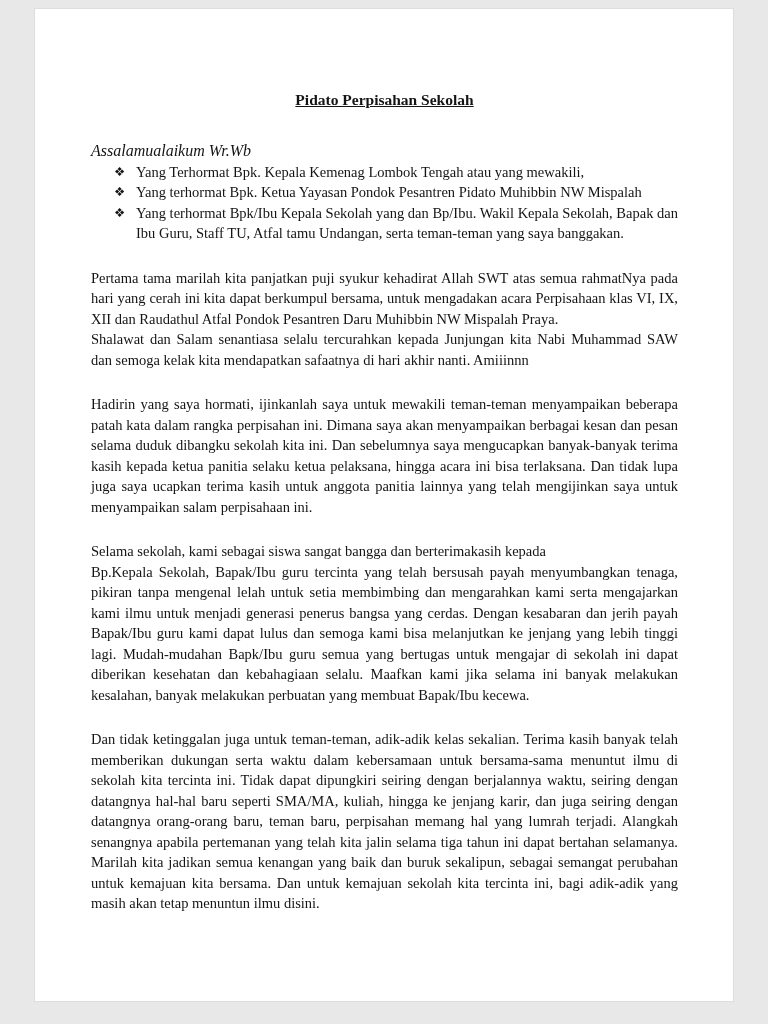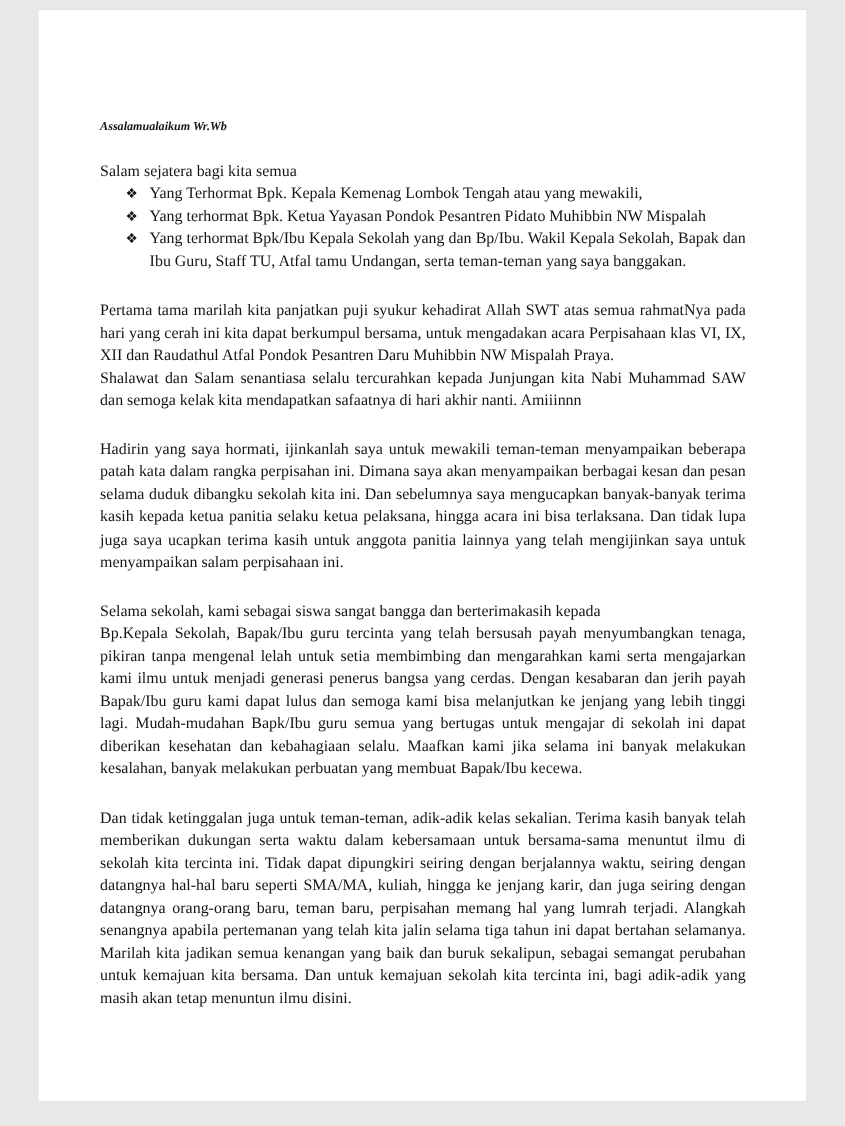--- a/index.html
+++ b/index.html
@@ -18,24 +18,24 @@
     padding: 80px 55px 0 56px;
   }
   .doc-title {
     text-align: center;
     font-weight: bold;
     font-size: 15.5px;
     line-height: 21px;
     text-decoration: underline;
   }
   .greeting {
-    margin-top: 16px;
-    font-weight: bold;
+    margin-top: 31px;
+    font-weight: normal;
     font-style: italic;
-    font-size: 11px;
+    font-size: 16px;
     line-height: 20.5px;
   }
   .salutation {
     margin-top: 20px;
     font-size: 14.5px;
     line-height: 20.5px;
   }
   ul.honorifics {
     list-style: none;
     font-size: 14.5px;
@@ -61,24 +61,24 @@
     text-align: justify;
     white-space: pre-line;
     font-family: Liberation Serif, serif;
   }
 </style>
 </head>
 <body>
 
 <div class="page">
 
+  <h1 class="doc-title">Pidato Perpisahan Sekolah</h1>
 
   <p class="greeting">Assalamualaikum Wr.Wb</p>
 
-  <p class="salutation">Salam sejatera bagi kita semua</p>
 
   <ul class="honorifics">
     <li class="honorific">
       <span class="bullet">❖</span>
       <span class="h-text">Yang Terhormat Bpk. Kepala Kemenag Lombok Tengah atau yang mewakili,</span>
     </li>
     <li class="honorific">
       <span class="bullet">❖</span>
       <span class="h-text">Yang terhormat Bpk. Ketua Yayasan Pondok Pesantren Pidato Muhibbin NW Mispalah</span>
     </li>

